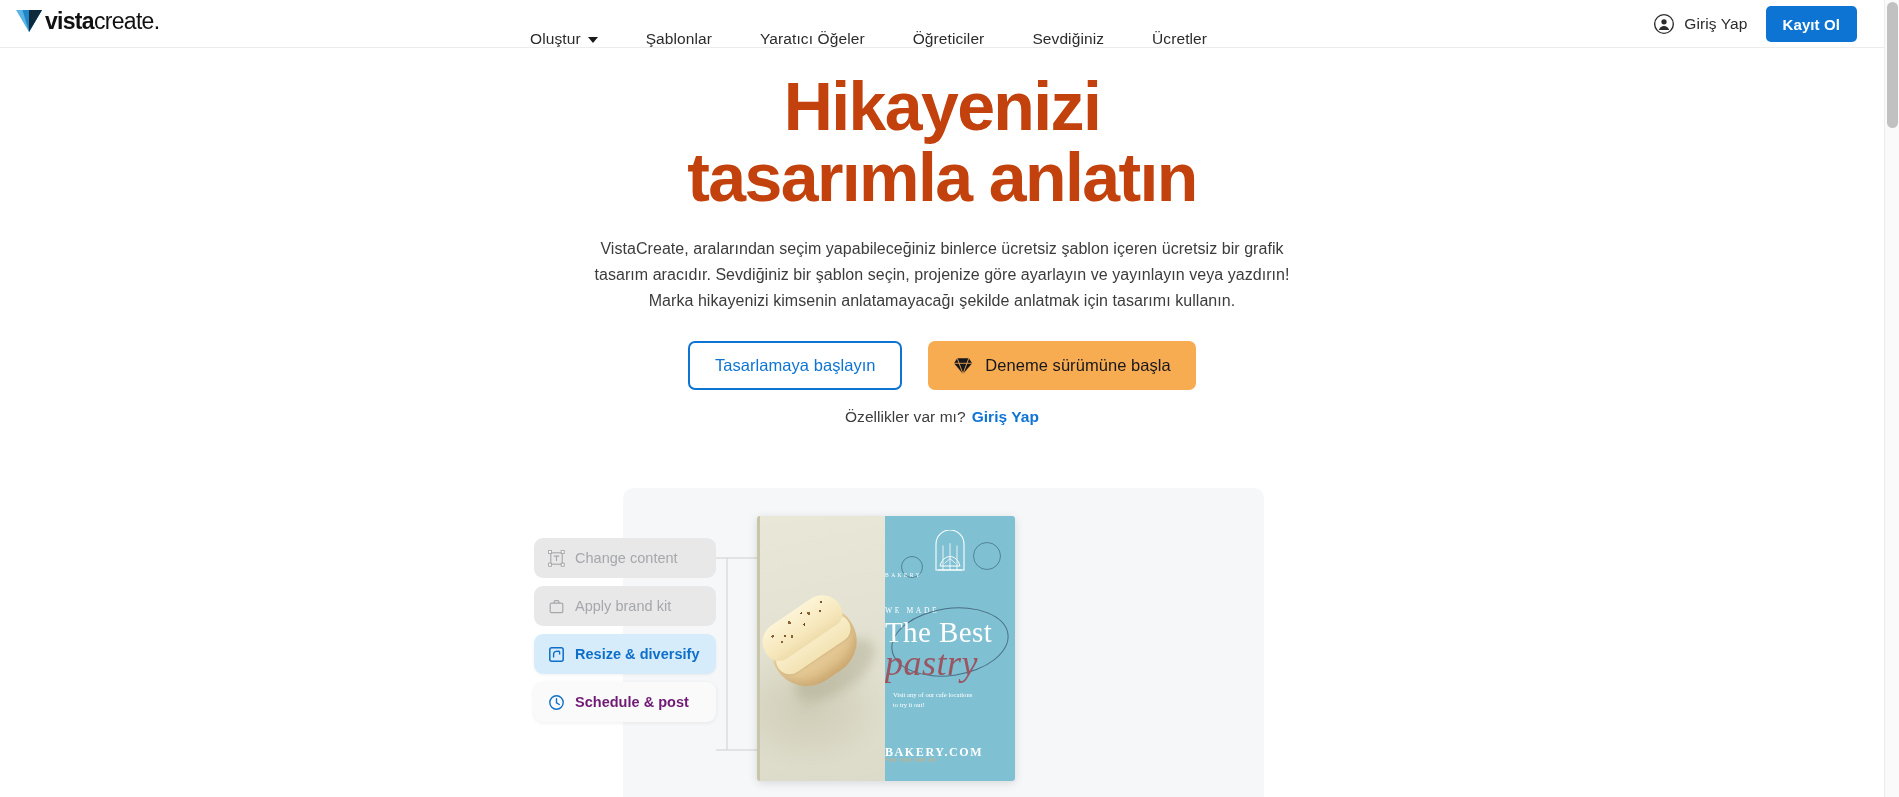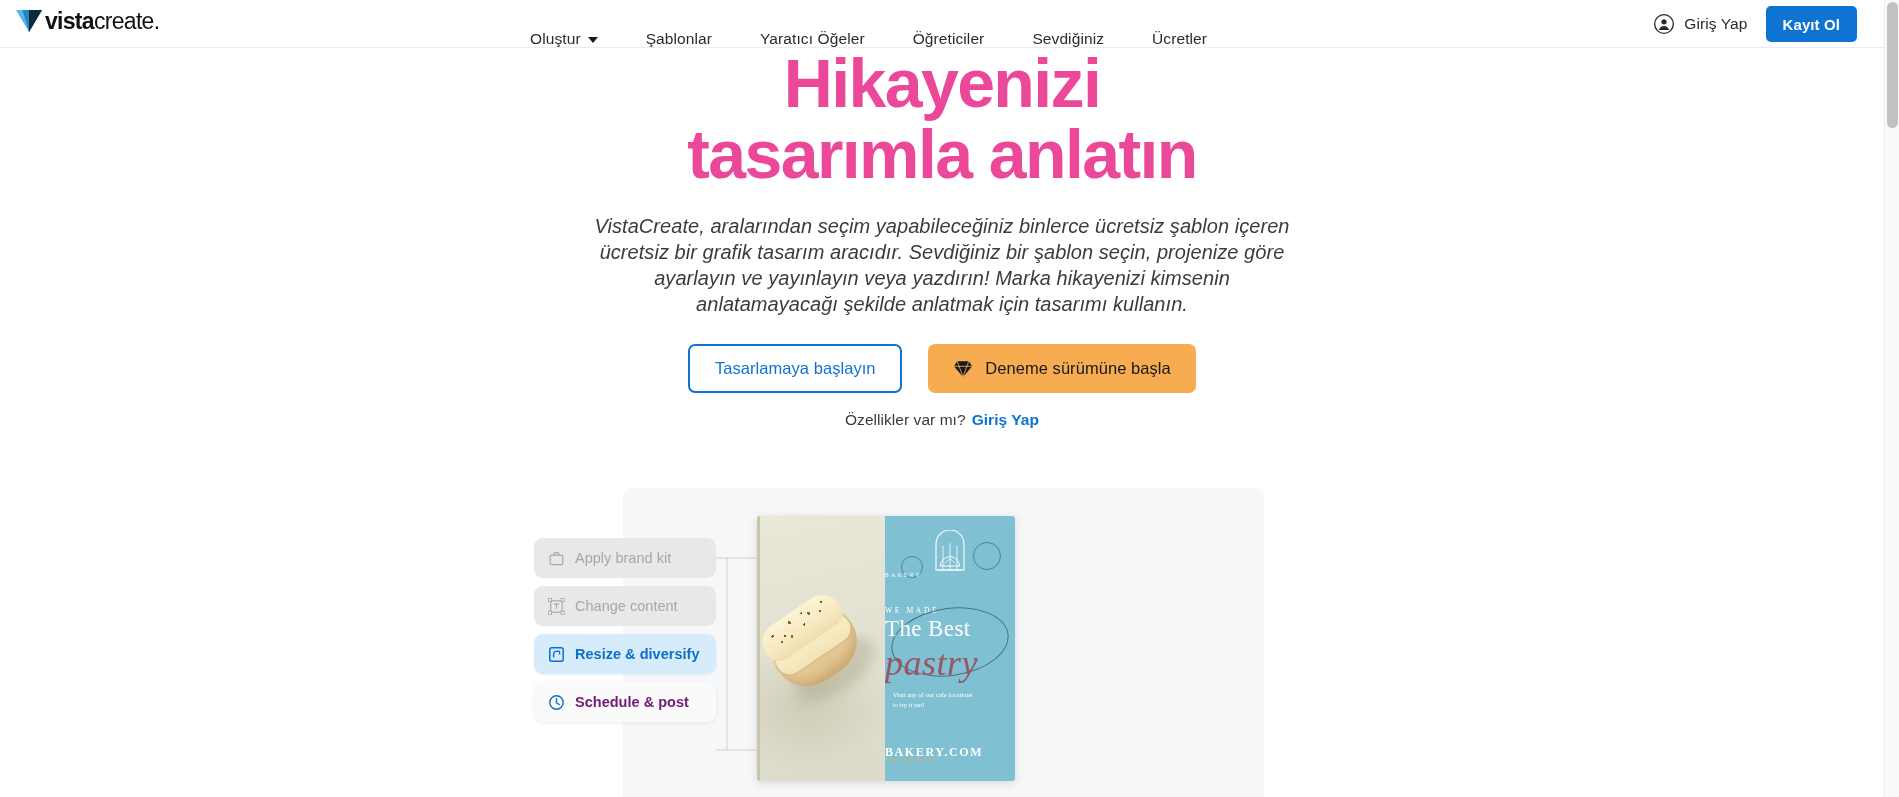--- a/index.html
+++ b/index.html
@@ -125,35 +125,35 @@
   
   .hero {
     position: absolute;
     top: 48px;
     left: 0;
     width: 1884px;
     text-align: center;
   }
 
   .hero-title {
+    margin-top: 23px;
     font-size: 68px;
     line-height: 71px;
     font-weight: 700;
-    color: #ec4899;
+    color: #c2410c;
     letter-spacing: -1.6px;
   }
 
   .hero-sub {
     margin: 23px auto 0;
     width: 722px;
-    font-size: 20px;
+    font-size: 16px;
     line-height: 26px;
     color: #3c3c3c;
     letter-spacing: 0.05px;
-    font-style: italic;
   }
 
   .cta-row {
     margin-top: 27px;
     display: flex;
     justify-content: center;
     align-items: center;
     gap: 26px;
   }
   .btn-outline {
@@ -373,21 +373,21 @@
     color: #fff;
   }
   .we-made {
     position: absolute; left: 0; right: 0; top: 90px;
     font-size: 7.6px; letter-spacing: 2.6px;
     font-family: "Liberation Serif", serif;
     color: #fff;
   }
   .the-best {
     position: absolute; left: 0; right: 0; top: 100px;
-    font-size: 23px;
+    font-size: 29px;
     font-family: "Liberation Serif", serif;
     color: #fff;
     letter-spacing: 0.4px;
   }
   .pastry {
     position: absolute; left: 0; right: 0; top: 126px;
     font-size: 36px;
     font-family: "Liberation Serif", serif;
     font-style: italic;
     color: #9a5560;
@@ -515,36 +515,36 @@
 
     <svg class="connectors" viewBox="0 0 641 330">
       <path d="M93 70 H134" stroke="#cfcfcf" stroke-width="1" fill="none"></path>
       <path d="M93 262 H134" stroke="#cfcfcf" stroke-width="1" fill="none"></path>
       <path d="M0 70 V262" stroke="#cfcfcf" stroke-width="1" fill="none" transform="translate(104,0)"></path>
     </svg>
 
     <div class="cards">
       <div class="wf-card wf-muted">
         <svg class="wf-ico" viewBox="0 0 17 17">
-          <rect x="2.2" y="5.2" width="12.6" height="9.4" rx="1.4" fill="none" stroke="#a6a7aa" stroke-width="1.2"></rect>
-          <path d="M6.2 5.2V3.6a1 1 0 0 1 1-1h2.6a1 1 0 0 1 1 1v1.6" fill="none" stroke="#a6a7aa" stroke-width="1.2"></path>
-        </svg>
-        <span>Apply brand kit</span>
-      </div>
-
-      <div class="wf-card wf-muted">
-        <svg class="wf-ico" viewBox="0 0 17 17">
           <rect x="2.8" y="2.8" width="11.4" height="11.4" fill="none" stroke="#a6a7aa" stroke-width="1.1"></rect>
           <path d="M5.8 6.1h5.4M8.5 6.1v5" stroke="#a6a7aa" stroke-width="1.1" fill="none"></path>
           <rect x="0.4" y="0.4" width="3" height="3" fill="#fff" stroke="#a6a7aa" stroke-width="1"></rect>
           <rect x="13.2" y="0.4" width="3" height="3" fill="#fff" stroke="#a6a7aa" stroke-width="1"></rect>
           <rect x="0.4" y="13.2" width="3" height="3" fill="#fff" stroke="#a6a7aa" stroke-width="1"></rect>
           <rect x="13.2" y="13.2" width="3" height="3" fill="#fff" stroke="#a6a7aa" stroke-width="1"></rect>
         </svg>
         <span>Change content</span>
+      </div>
+
+      <div class="wf-card wf-muted">
+        <svg class="wf-ico" viewBox="0 0 17 17">
+          <rect x="2.2" y="5.2" width="12.6" height="9.4" rx="1.4" fill="none" stroke="#a6a7aa" stroke-width="1.2"></rect>
+          <path d="M6.2 5.2V3.6a1 1 0 0 1 1-1h2.6a1 1 0 0 1 1 1v1.6" fill="none" stroke="#a6a7aa" stroke-width="1.2"></path>
+        </svg>
+        <span>Apply brand kit</span>
       </div>
 
       <div class="wf-card wf-active">
         <svg class="wf-ico" viewBox="0 0 17 17">
           <rect x="1.8" y="1.8" width="13.4" height="13.4" rx="2" fill="none" stroke="#0e6fc9" stroke-width="1.5"></rect>
           <path d="M11.6 5.4H8.2a2.6 2.6 0 0 0-2.6 2.6v3.4" fill="none" stroke="#0e6fc9" stroke-width="1.4"></path>
           <path d="M11.6 5.4v3.2M11.6 5.4H8.4" stroke="#0e6fc9" stroke-width="1.4" fill="none"></path>
         </svg>
         <span>Resize &amp; diversify</span>
       </div>

